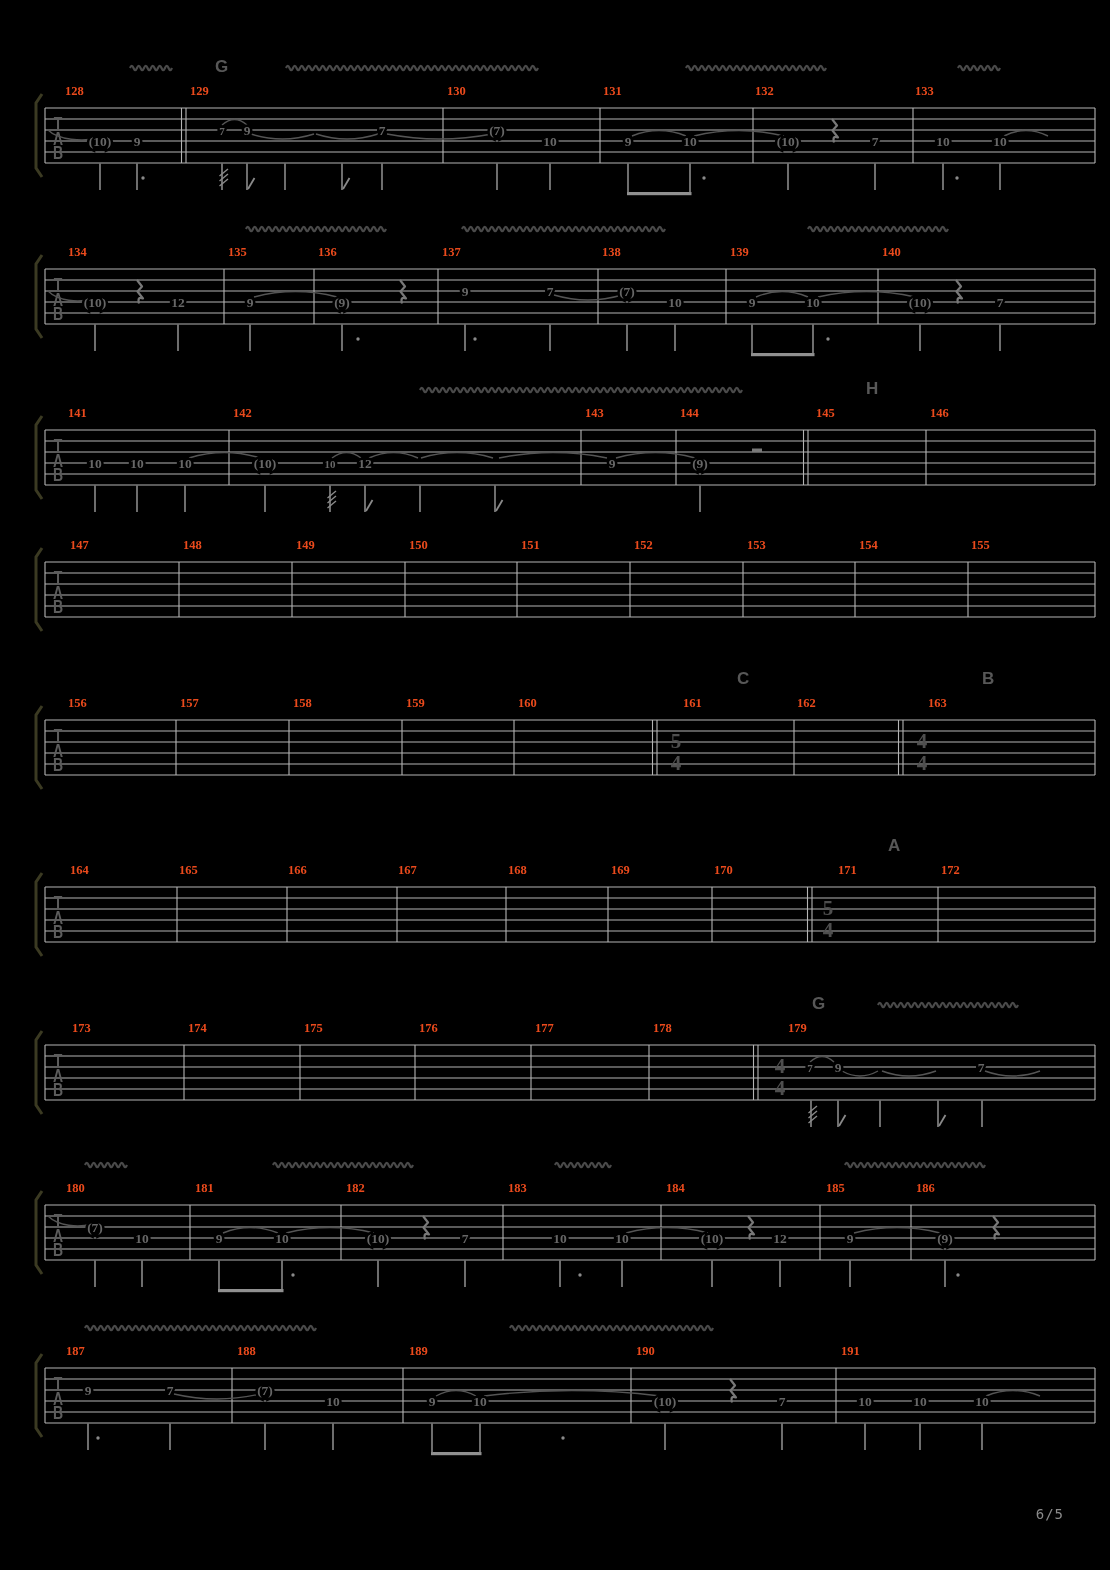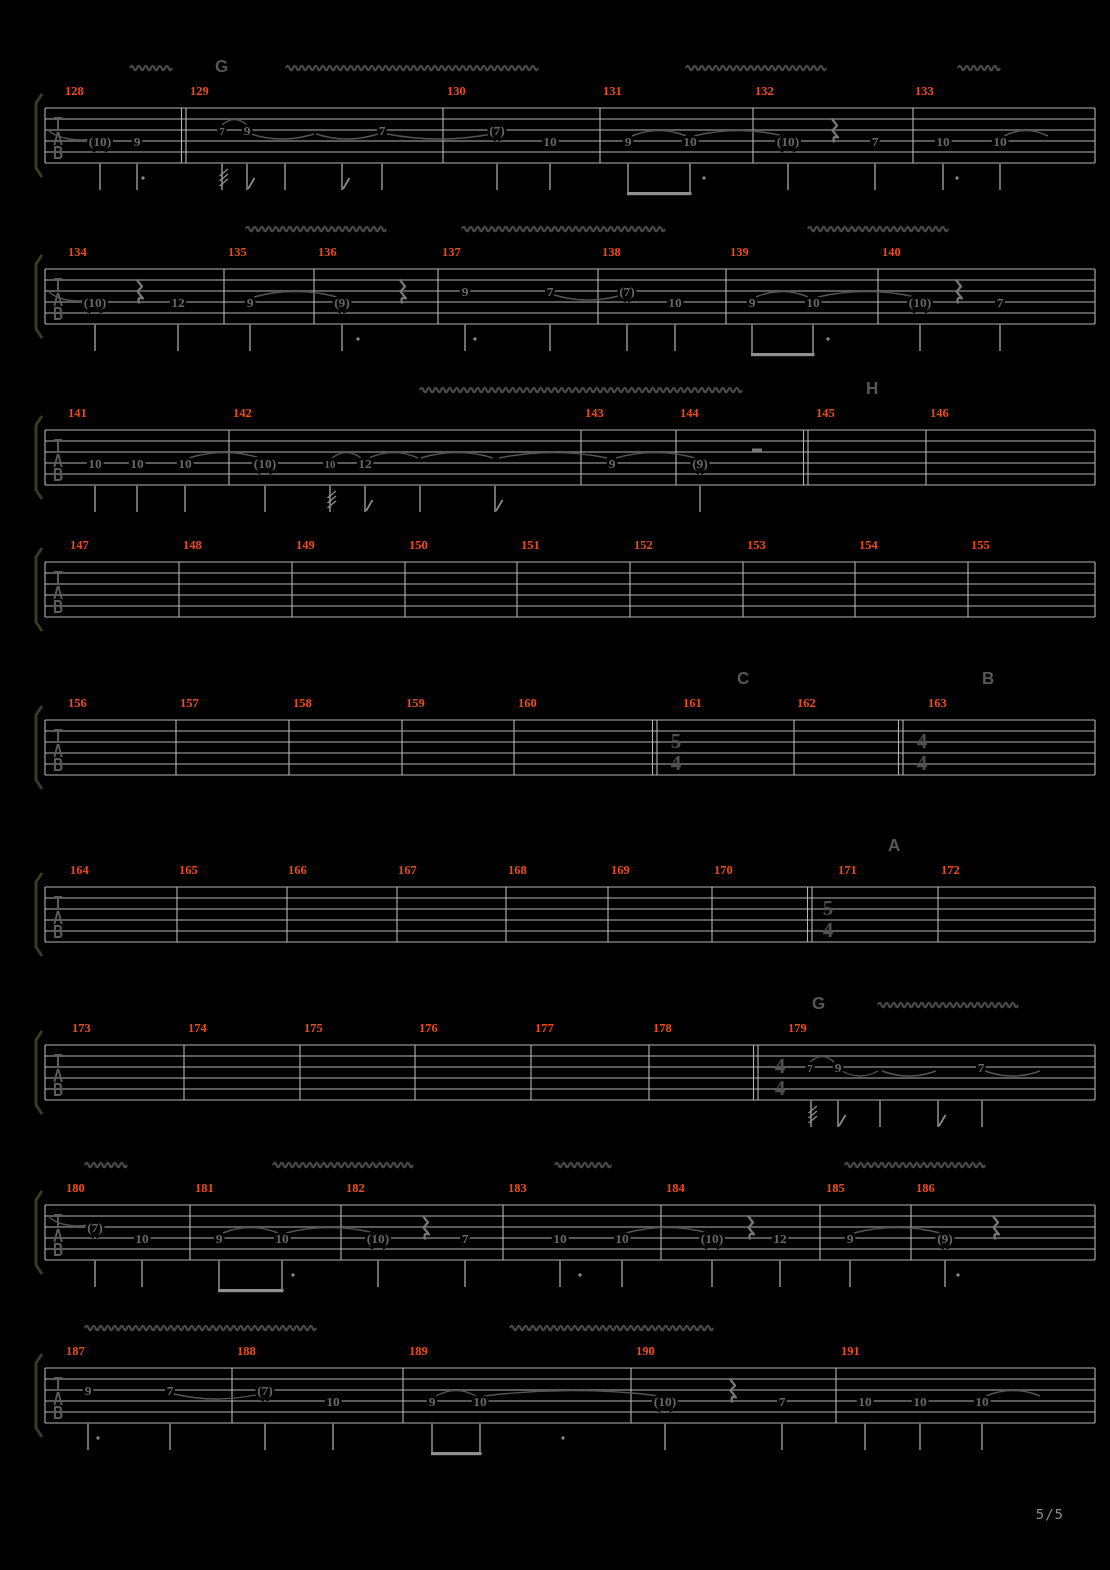--- a/index.html
+++ b/index.html
@@ -487,14 +487,14 @@
         <text x="333" y="97.5" text-anchor="middle" font-size="13.5" font-weight="bold" fill="#666666" stroke="#000" stroke-width="5" paint-order="stroke" class="ff-serif">10</text>
         <text x="432" y="97.5" text-anchor="middle" font-size="13.5" font-weight="bold" fill="#666666" stroke="#000" stroke-width="5" paint-order="stroke" class="ff-serif">9</text>
         <text x="480" y="97.5" text-anchor="middle" font-size="13.5" font-weight="bold" fill="#666666" stroke="#000" stroke-width="5" paint-order="stroke" class="ff-serif">10</text>
         <text x="665" y="97.5" text-anchor="middle" font-size="13.5" font-weight="bold" fill="#666666" stroke="#000" stroke-width="5" paint-order="stroke" class="ff-serif">(10)</text>
         <text x="782" y="97.5" text-anchor="middle" font-size="13.5" font-weight="bold" fill="#666666" stroke="#000" stroke-width="5" paint-order="stroke" class="ff-serif">7</text>
         <text x="865" y="97.5" text-anchor="middle" font-size="13.5" font-weight="bold" fill="#666666" stroke="#000" stroke-width="5" paint-order="stroke" class="ff-serif">10</text>
         <text x="920" y="97.5" text-anchor="middle" font-size="13.5" font-weight="bold" fill="#666666" stroke="#000" stroke-width="5" paint-order="stroke" class="ff-serif">10</text>
         <text x="982" y="97.5" text-anchor="middle" font-size="13.5" font-weight="bold" fill="#666666" stroke="#000" stroke-width="5" paint-order="stroke" class="ff-serif">10</text>
       </svg>
     </div>
-  <div class="page-indicator" style="color: rgb(138, 138, 138);">5/5</div>
+  <div class="page-indicator" style="color: rgb(138, 138, 138);">6/5</div>
 </div>
 
 </body></html>

